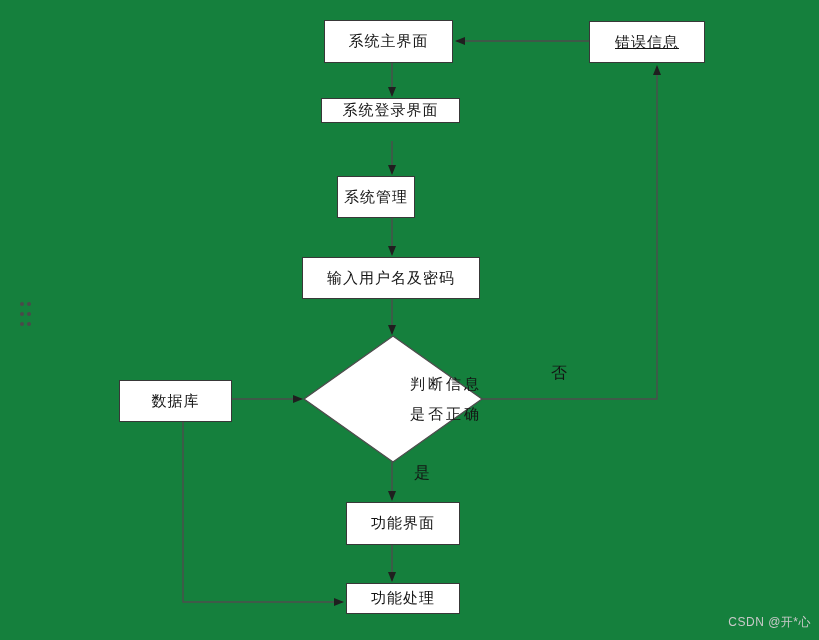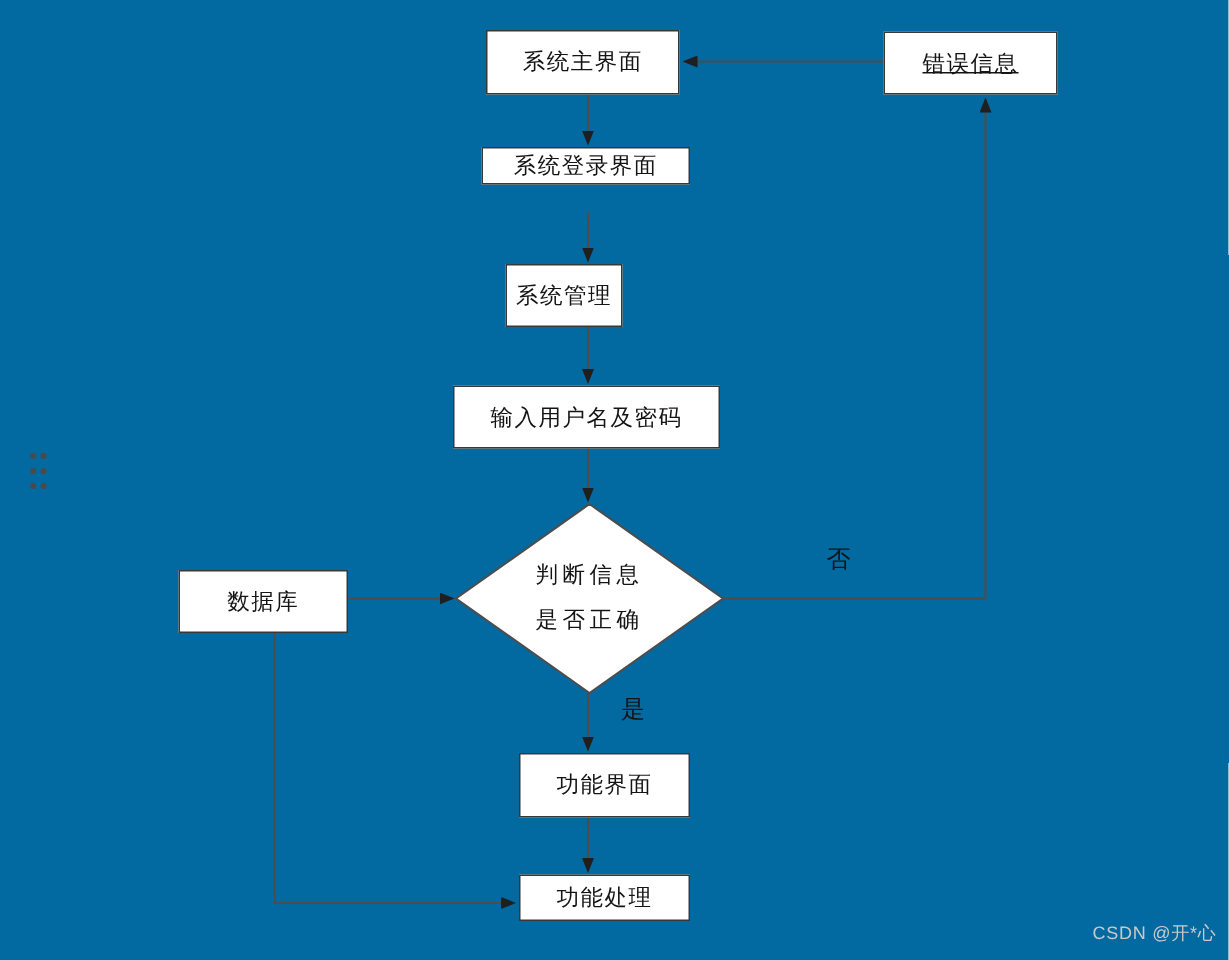--- a/index.html
+++ b/index.html
@@ -5,21 +5,21 @@
   html, body {
     margin: 0;
     padding: 0;
     background: #ffffff;
     font-family: "Liberation Sans", "DejaVu Sans", sans-serif;
   }
   .canvas {
     position: relative;
     width: 819px;
     height: 640px;
-    background: #0369a1;
+    background: #15803d;
     overflow: hidden;
   }
   .connectors {
     position: absolute;
     left: 0;
     top: 0;
     width: 819px;
     height: 640px;
   }
   .node {
@@ -42,21 +42,21 @@
   .node-input      { left: 302px; top: 257px; width: 178px; height: 42px; }
   .node-database   { left: 119px; top: 380px; width: 113px; height: 42px; }
   .node-func-ui    { left: 346px; top: 502px; width: 114px; height: 43px; }
   .node-func-proc  { left: 346px; top: 583px; width: 114px; height: 31px; }
 
   .decision-label {
     position: absolute;
     left: 304px;
     top: 369px;
     width: 178px;
-    text-align: center;
+    text-align: right;
     font-size: 15px;
     line-height: 30px;
     color: #141414;
     letter-spacing: 3px;
   }
   .edge-label {
     position: absolute;
     font-size: 16px;
     color: #141414;
   }

